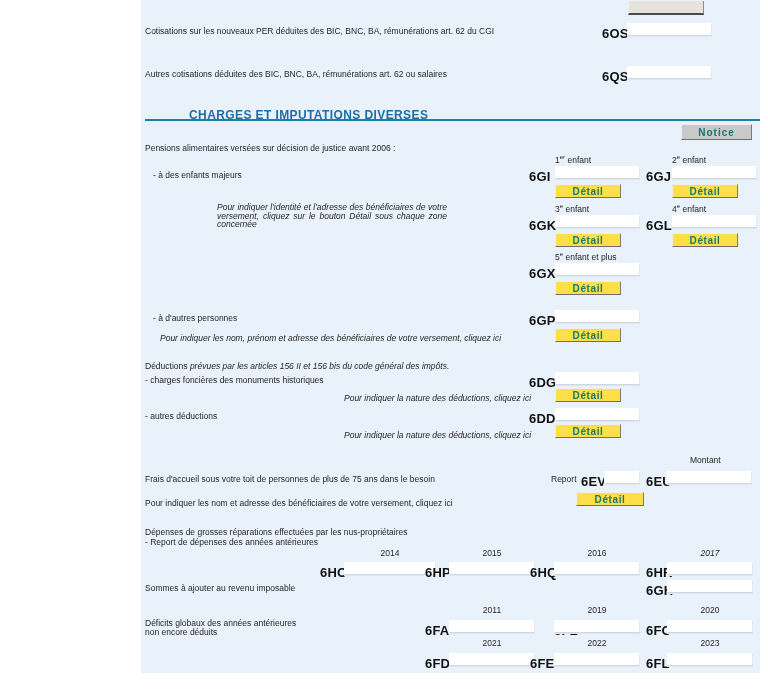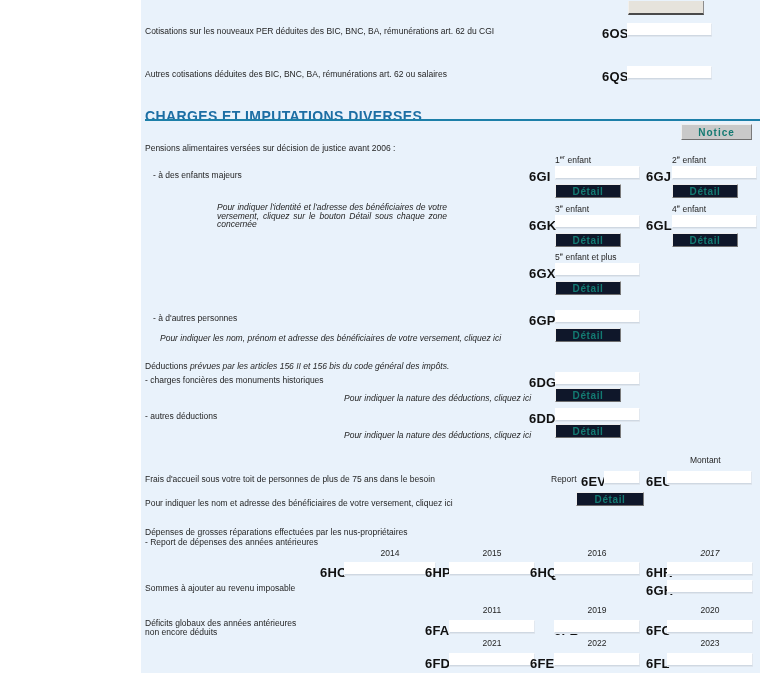--- a/index.html
+++ b/index.html
@@ -56,21 +56,21 @@
     border: 1px solid #ffffff;
     border-bottom: 1px solid #cfd8e2;
     border-right: 1px solid #e2e8ef;
     box-shadow: 0 1px 0 0 #dfe6ee;
     height: 13px;
     box-sizing: border-box;
   }
 
   
   .btn {
-    background: #0f172a;
+    background: #fde047;
     border-top: 1px solid #eeeeee;
     border-left: 1px solid #eeeeee;
     border-right: 1px solid #7a7a7a;
     border-bottom: 1px solid #6e6e6e;
     color: #137a72;
     font-size: 10px;
     font-weight: bold;
     letter-spacing: .6px;
     text-align: center;
     box-sizing: border-box;
@@ -92,24 +92,25 @@
     background: #e6e3dc;
     border-left: 1px solid #f2f0ec;
     border-right: 1px solid #8d8d8d;
     border-bottom: 2px solid #4a4a4a;
     box-sizing: border-box;
   }
 
   
   .section-title {
     color: #1c6ea4;
-    font-size: 14px;
+    font-size: 12px;
     font-weight: bold;
     letter-spacing: .4px;
     white-space: nowrap;
+    margin-left: 44px;
   }
   .section-rule {
     background: #1c7fa8;
     height: 2px;
   }
 
   sup {
     font-size: 6px;
     vertical-align: super;
     line-height: 0;

